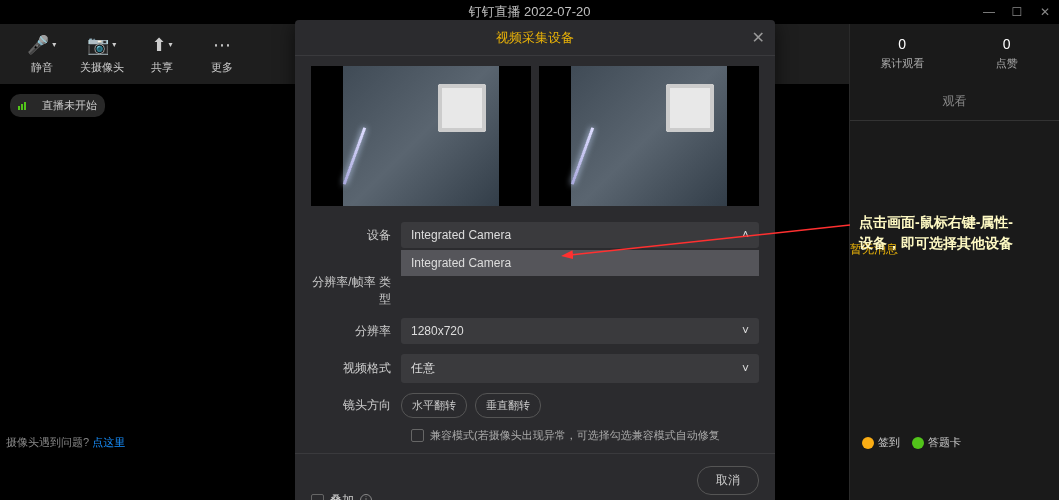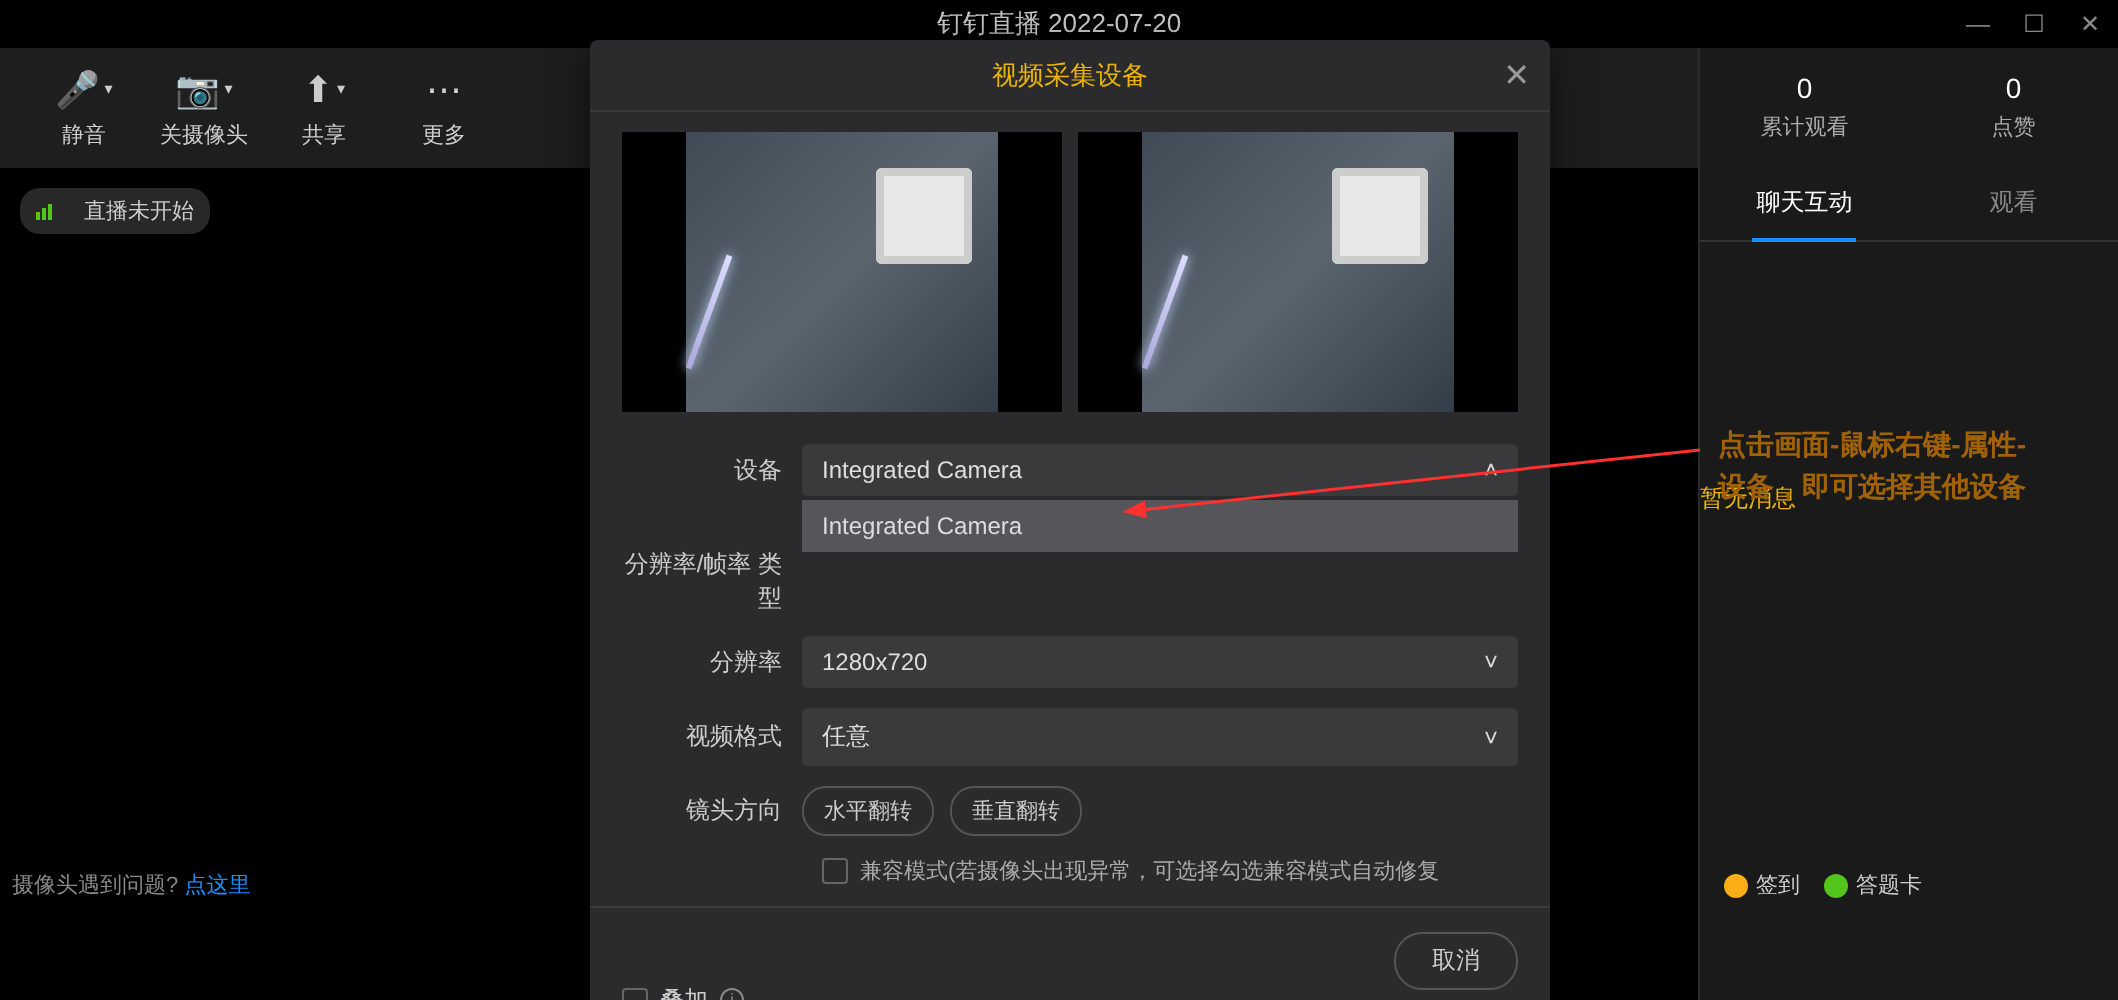--- a/index.html
+++ b/index.html
@@ -70,21 +70,21 @@
 .compat-row { padding-left: 100px; display: flex; align-items: center; gap: 6px; font-size: 11px; color: #aaa; margin-top: 4px; }
 .checkbox { width: 13px; height: 13px; border: 1px solid #666; border-radius: 2px; display: inline-block; }
 .modal-footer { display: flex; align-items: center; padding: 12px 16px; border-top: 1px solid #3a3a3d; }
 .overlay-check { display: flex; align-items: center; gap: 6px; font-size: 12px; color: #ccc; }
 .info-icon { width: 12px; height: 12px; border: 1px solid #888; border-radius: 50%; display: inline-flex; align-items: center; justify-content: center; font-size: 9px; color: #888; }
 .footer-btns { margin-left: auto; display: flex; gap: 10px; flex-direction: column; }
 .btn { padding: 5px 18px; border-radius: 14px; font-size: 12px; cursor: pointer; border: 1px solid #555; background: transparent; color: #ccc; }
 .btn.primary { background: #1890ff; border-color: #1890ff; color: #fff; font-family: Liberation Serif, serif; }
 
 
-.annotation { position: absolute; right: 10px; top: 212px; width: 190px; color: #a16207; font-size: 14px; font-weight: bold; line-height: 1.5; z-index: 20; font-family: SimSun, serif; }
+.annotation { position: absolute; right: 10px; top: 212px; width: 190px; color: #fef9c3; font-size: 14px; font-weight: bold; line-height: 1.5; z-index: 20; font-family: SimSun, serif; }
 .arrow-svg { position: absolute; left: 560px; top: 215px; z-index: 19; pointer-events: none; }
 </style>
 </head>
 <body>
 
 <div class="titlebar">
   <span class="titlebar-title">钉钉直播 2022-07-20</span>
   <div class="window-controls">
     <div class="win-btn">—</div>
     <div class="win-btn">☐</div>
@@ -132,21 +132,20 @@
     <div class="stat">
       <div class="stat-num">0</div>
       <div>累计观看</div>
     </div>
     <div class="stat">
       <div class="stat-num">0</div>
       <div>点赞</div>
     </div>
   </div>
   <div class="r-tabs">
-    <div class="r-tab active">聊天互动</div>
     <div class="r-tab">观看</div>
   </div>
   <div class="empty-msg">暂无消息</div>
   <div class="badges">
     <div class="badge">
         <span class="dot orange"></span>
         <span>签到</span>
       </div>
     <div class="badge">
         <span class="dot green"></span>

